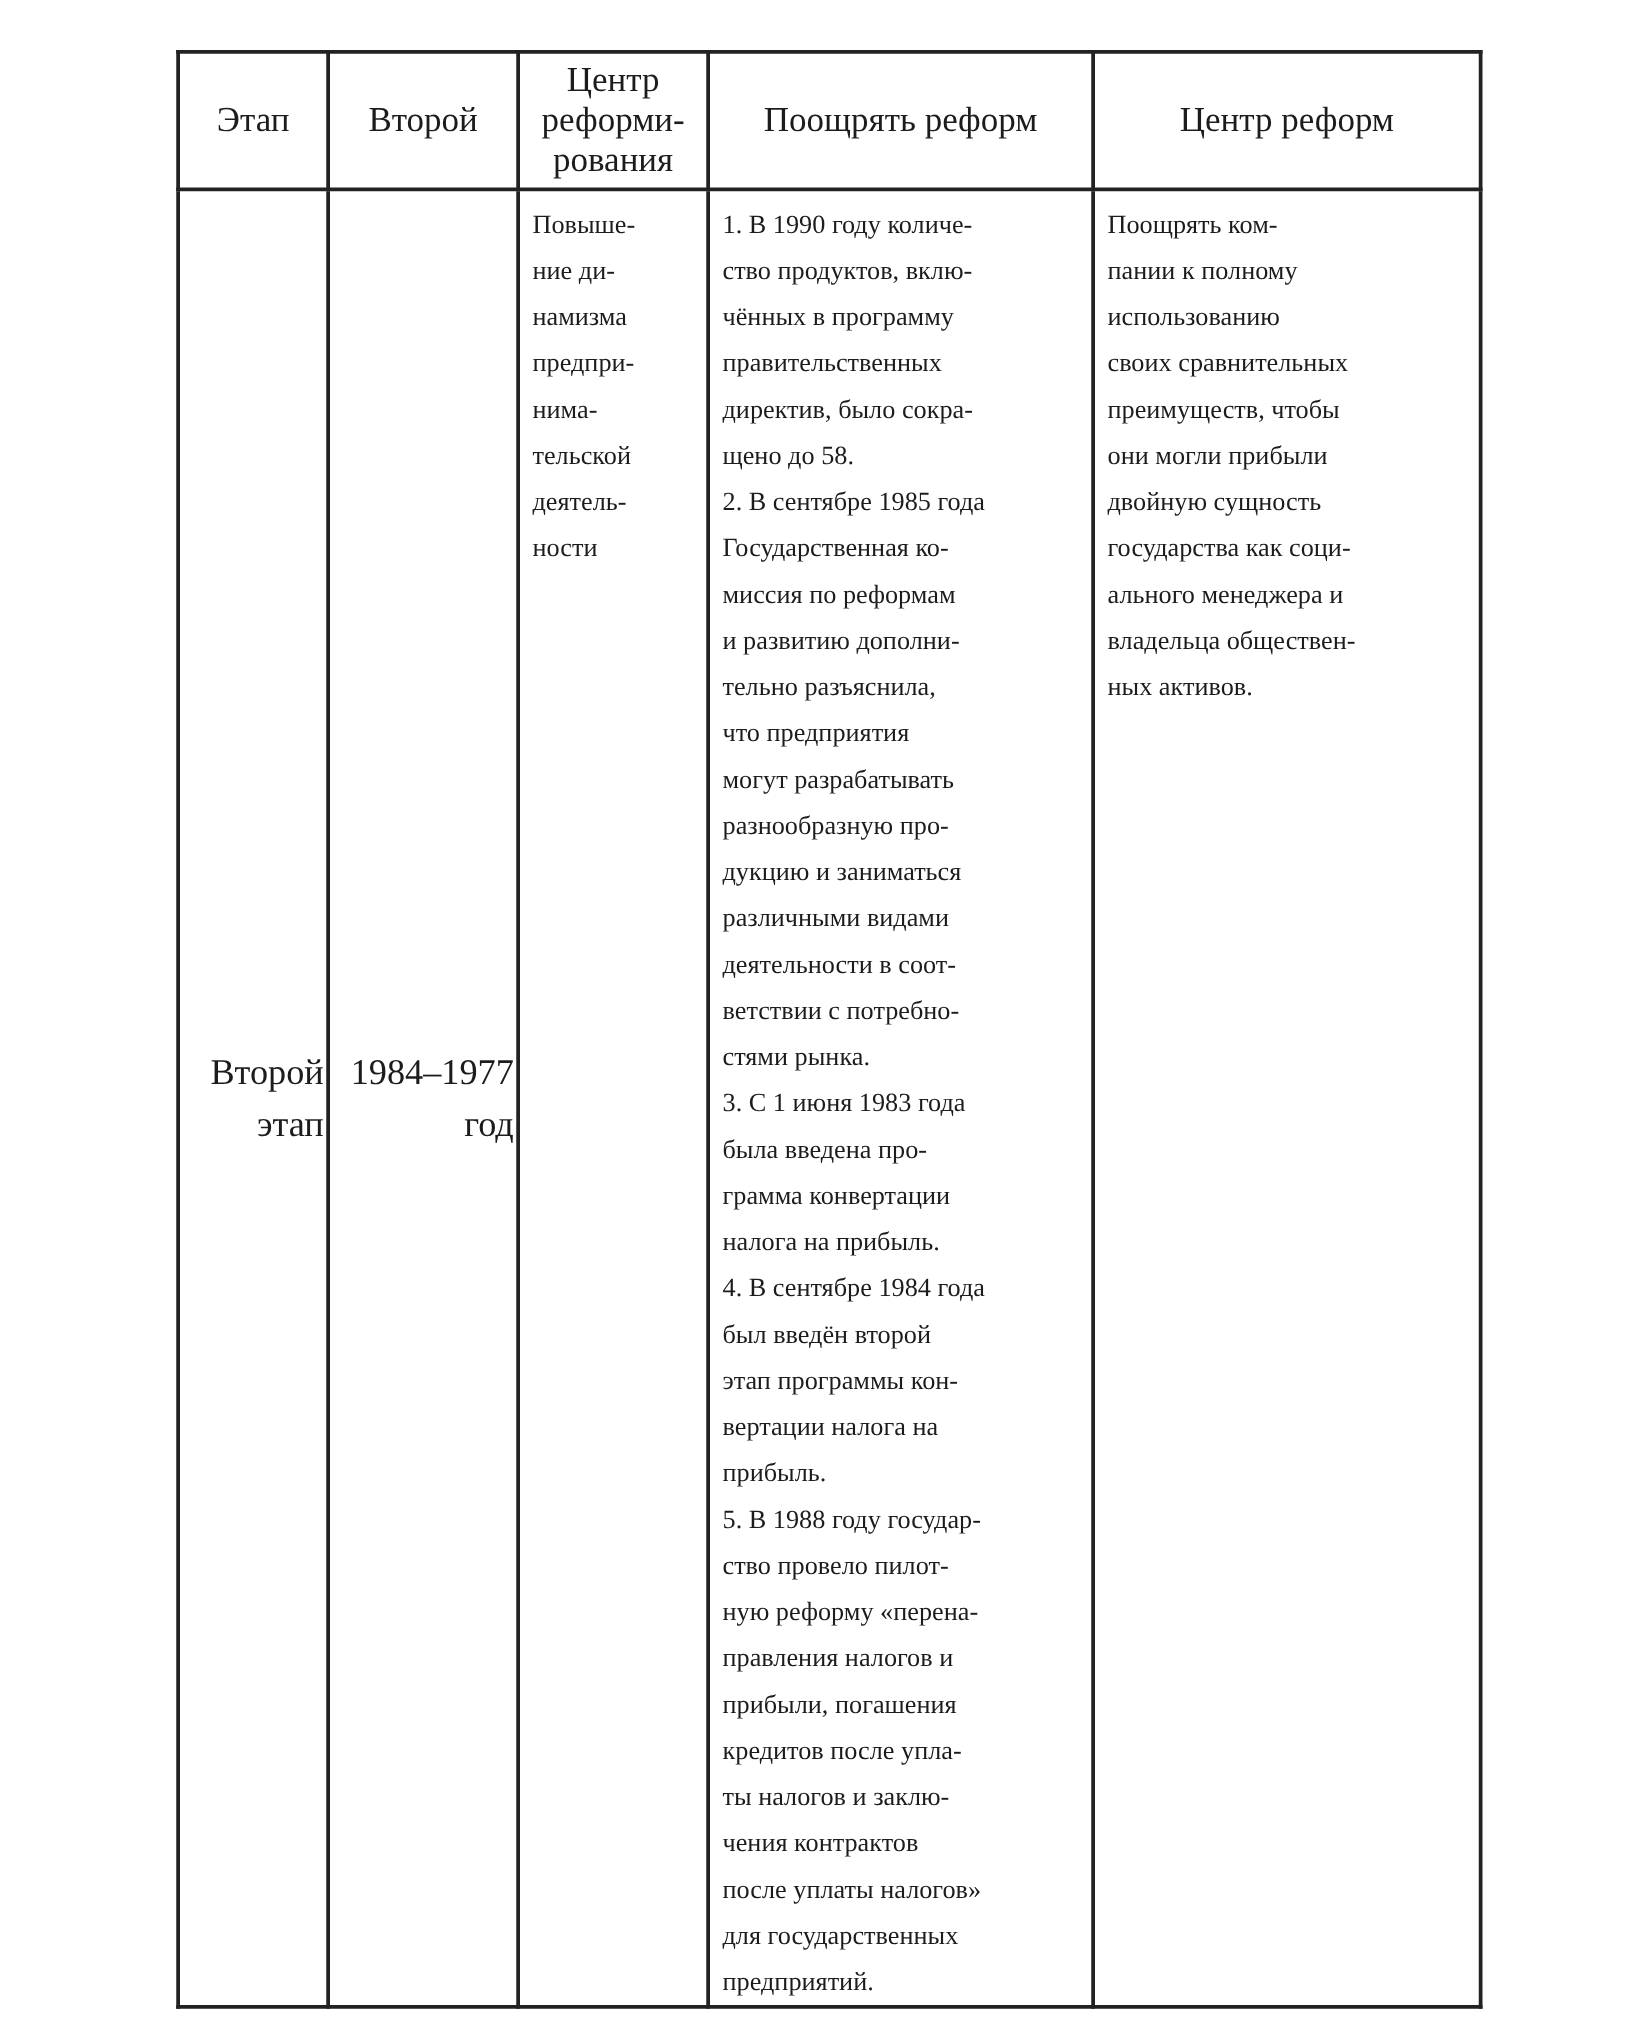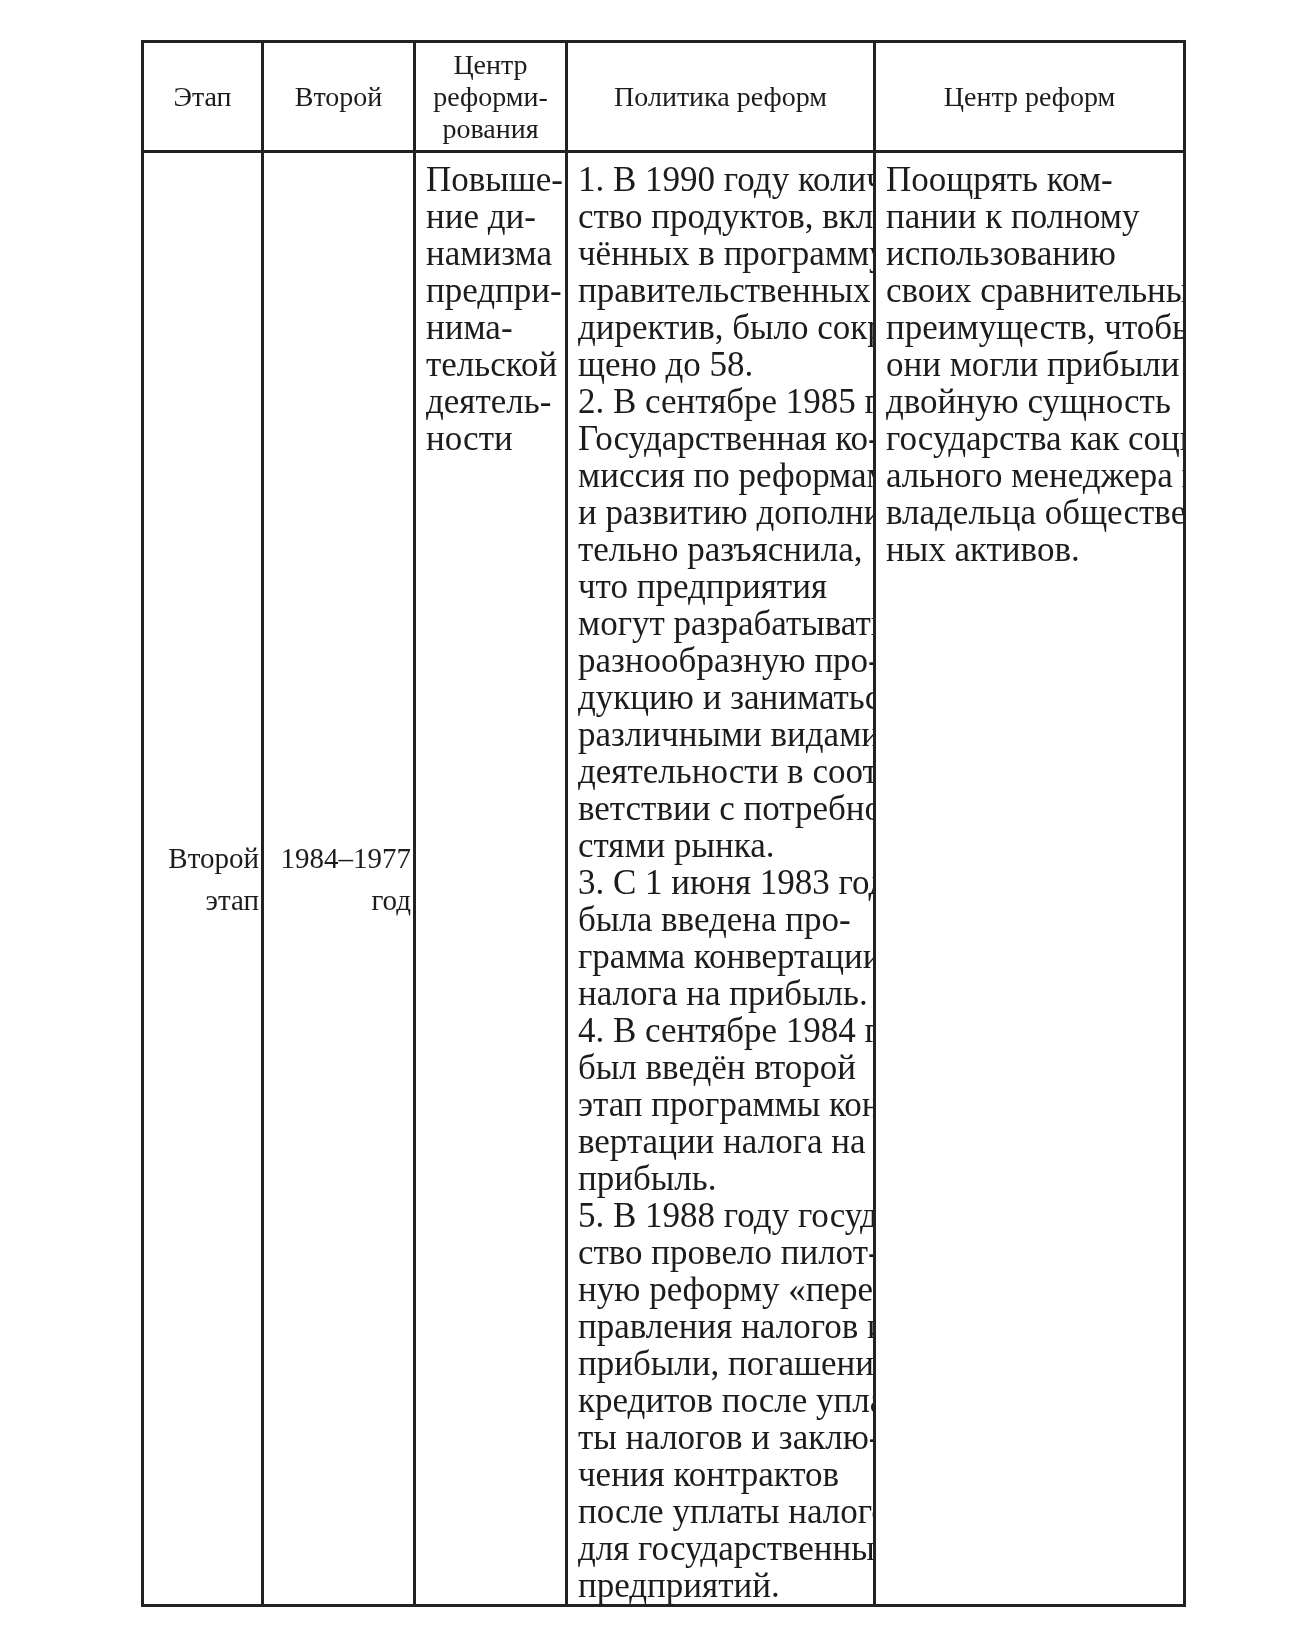--- a/index.html
+++ b/index.html
@@ -35,21 +35,21 @@
     font-size: 28px;
     font-weight: normal;
     text-align: center;
     vertical-align: middle;
     line-height: 32px;
     white-space: pre-line;
     padding: 0 2px;
   }
   .reform-table td {
     height: 1452px;
-    font-size: 35px;
+    font-size: 21px;
     line-height: 37px;
     vertical-align: top;
     white-space: pre;
     padding: 8px 2px 0 10px;
   }
   .reform-table td.cell-centered {
     vertical-align: middle;
     text-align: right;
     white-space: pre-line;
     font-size: 29px;
@@ -69,21 +69,21 @@
       <col style="width:308px">
       <col style="width:310px">
     </colgroup>
     <thead>
       <tr>
         <th>Этап</th>
         <th>Второй</th>
         <th>Центр
 реформи-
 рования</th>
-        <th>Политика реформ</th>
+        <th>Поощрять реформ</th>
         <th>Центр реформ</th>
       </tr>
     </thead>
     <tbody>
       <tr>
         <td class="cell-centered">Второй
 этап</td>
         <td class="cell-centered">1984–1977
 год</td>
         <td>Повыше-

